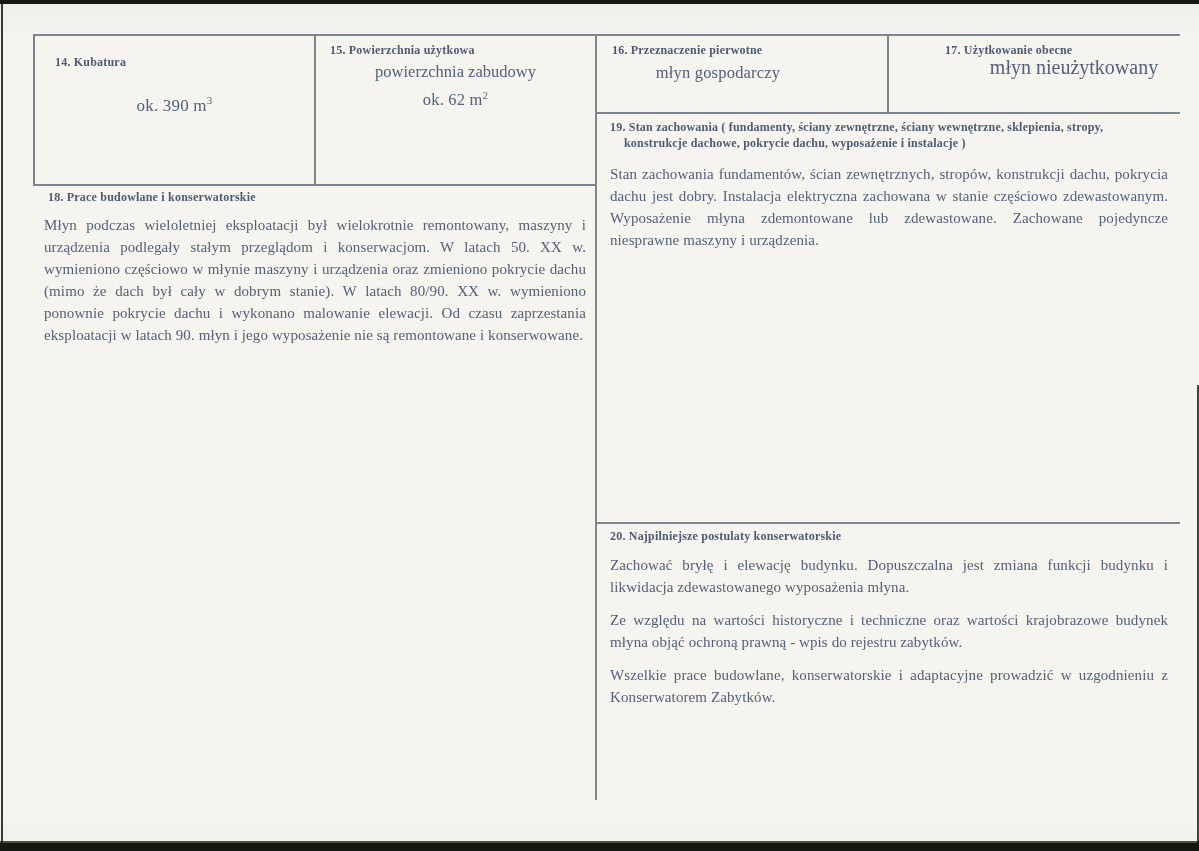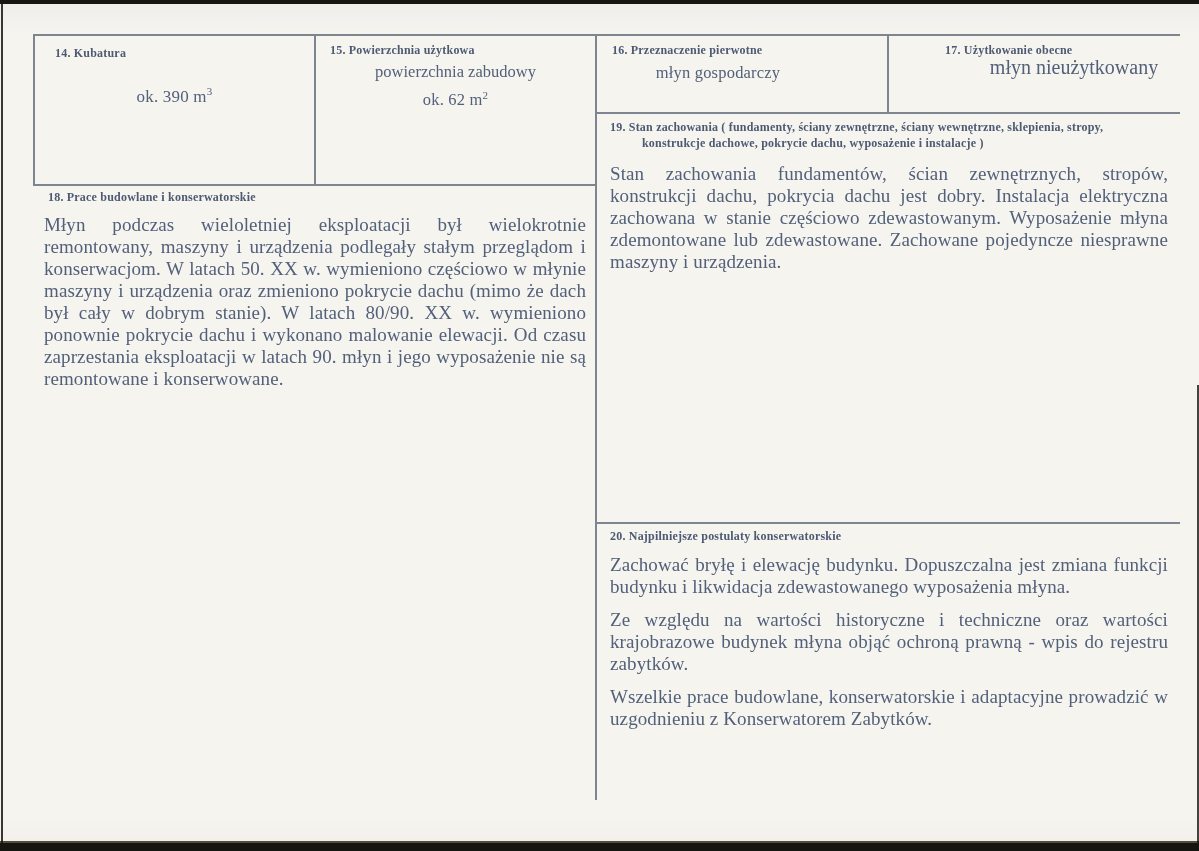--- a/index.html
+++ b/index.html
@@ -29,48 +29,48 @@
   .rule{position:absolute;background:var(--line);}
   .rule.h{height:2px;}
   .rule.v{width:2px;}
   
   .cell,.section{position:absolute;}
   .cell-label,.sec-label{
     font-size:12px;font-weight:600;letter-spacing:.2px;
     color:var(--label-ink);white-space:nowrap;
   }
   .cell-14{left:35px;top:36px;width:279px;height:148px;}
-  .cell-14 .cell-label{padding:10px 0 0 20px;}
+  .cell-14 .cell-label{padding:19px 0 0 20px;}
   .cell-15{left:316px;top:36px;width:279px;height:148px;}
   .cell-15 .cell-label{padding:7px 0 0 14px;}
   .cell-16{left:597px;top:36px;width:242px;height:76px;}
   .cell-16 .cell-label{padding:7px 0 0 15px;}
   .cell-17{left:889px;top:36px;width:290px;height:84px;margin-left:40px;}
   .cell-17 .cell-label{padding:7px 0 0 16px;}
   .cell-value{
     text-align:center;font-size:17px;color:var(--ink);letter-spacing:.2px;
   }
   .cell-14 .cell-value{margin-top:26px;}
   .cell-15 .cell-note{margin-top:4px;font-size:16.5px;text-align:center;}
   .cell-15 .cell-value{margin-top:8px;font-size:16.5px;}
   .cell-16 .cell-value{margin-top:5px;font-size:16.5px;}
   .cell-17 .cell-line{font-size:20px;line-height:18px;text-align:center;}
   .cell-17 .cell-line:first-of-type{margin-top:1px;}
   sup{font-size:11px;line-height:0;}
   .sec-body{
     text-align:justify;
-    font-size:19px;line-height:22px;letter-spacing:.1px;
+    font-size:15px;line-height:22px;letter-spacing:.1px;
     color:var(--ink);
   }
   .section-18{left:35px;top:190px;width:561px;}
   .section-18 .sec-label{padding-left:13px;}
   .section-18 .sec-body{margin-top:9px;padding:0 10px 0 9px;}
   .section-19{left:597px;top:119px;width:583px;}
   .section-19 .sec-label{padding-left:13px;line-height:16px;}
-  .section-19 .sec-label-2{padding-left:45px;line-height:16px;}
+  .section-19 .sec-label-2{padding-left:27px;line-height:16px;}
   .section-19 .sec-body{margin-top:12px;padding:0 12px 0 13px;}
   .section-20{left:597px;top:529px;width:583px;}
   .section-20 .sec-label{padding-left:13px;}
   .section-20 .sec-body{margin-top:10px;padding:0 12px 0 13px;}
   .section-20 .sec-body + .sec-body{margin-top:11px;}
 </style>
 </head>
 <body>
 
 <div class="scan">

